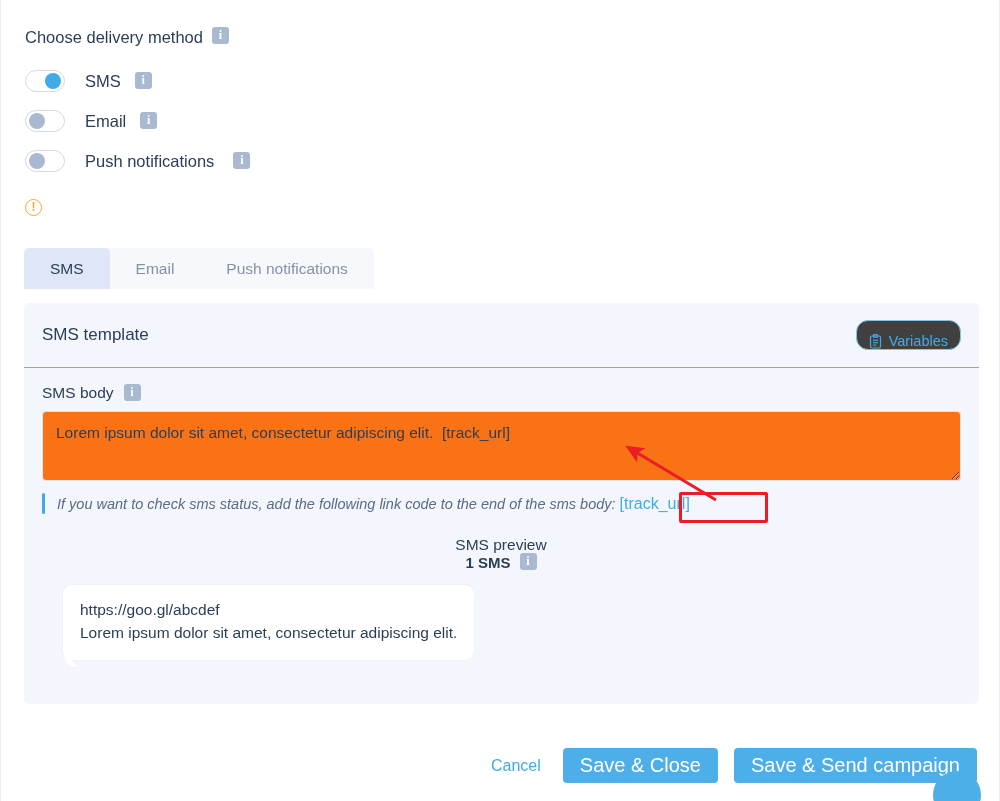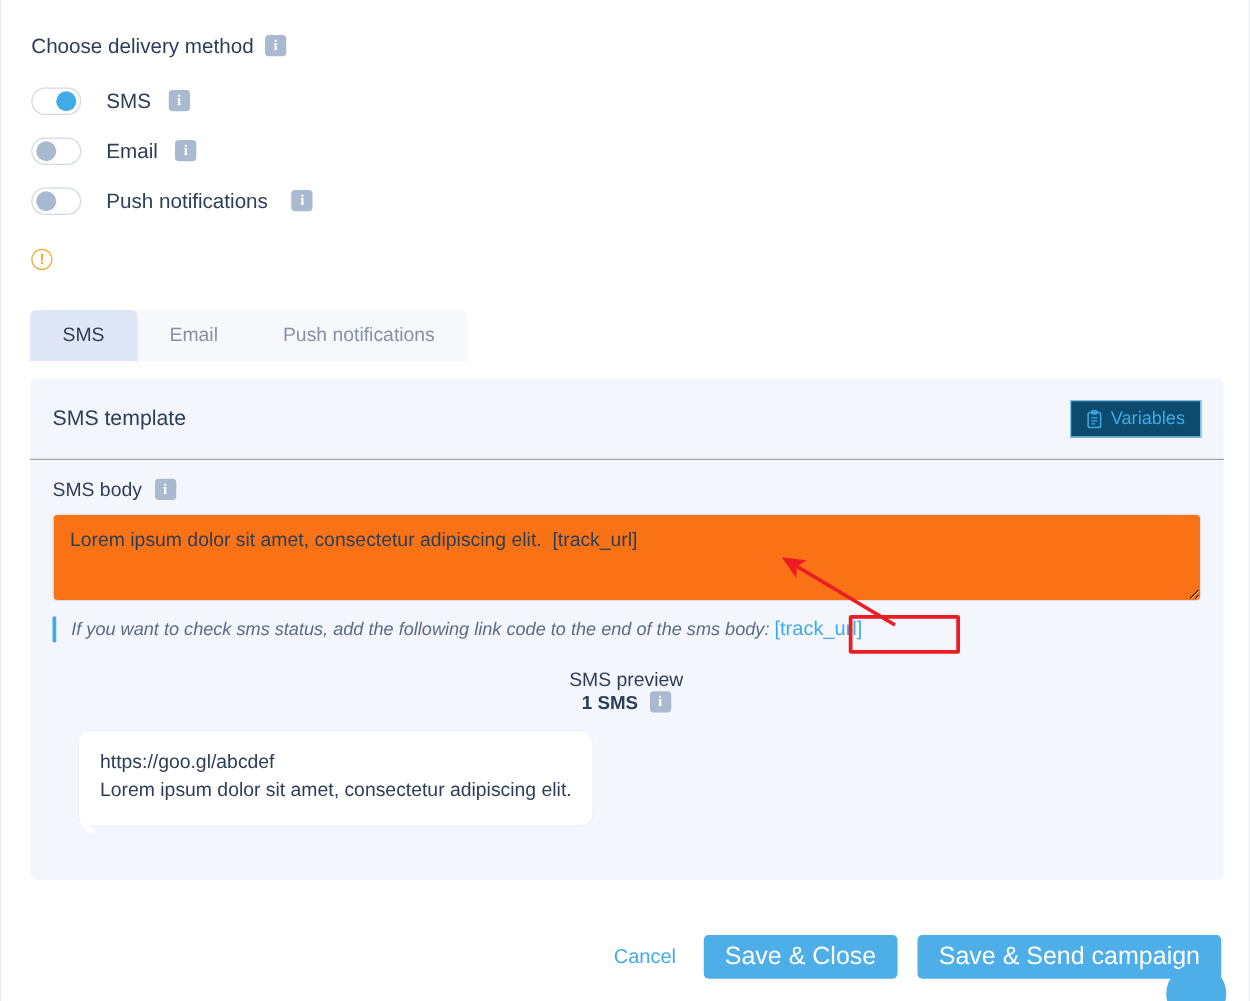--- a/index.html
+++ b/index.html
@@ -51,21 +51,20 @@
     position: absolute;
     left: 24px;
     top: 28px;
     width: 600px;
   }
   .section-title {
     font-size: 16.5px;
     color: #2c3e56;
     margin: 0 0 14px 0;
     display: flex;
-    align-items: center;
     gap: 9px;
   }
   .toggle-row {
     display: flex;
     align-items: center;
     height: 40px;
     gap: 0;
   }
   .switch {
     width: 40px;
@@ -170,40 +169,41 @@
     justify-content: space-between;
     padding: 0 18px 0 18px;
     border-bottom: 1px solid #a3a3a3;
   }
   .card-title {
     font-size: 17px;
     color: #2c3e56;
   }
   .variables-btn {
     display: inline-flex;
-    align-items: center;
+    align-items: flex-end;
     gap: 7px;
     height: 30px;
     padding: 0 12px;
     border: 1px solid #7ec4ec;
-    border-radius: 0;
-    background: #0c4a6e;
+    border-radius: 12px;
+    background: #404040;
     color: #41abe8;
     font-size: 14.5px;
     cursor: pointer;
     font-family: "Liberation Sans", sans-serif;
   }
   .clipboard-icon { display: inline-block; width: 13px; height: 15px; }
 
   .card-body { padding: 16px 18px 0 18px; }
 
   .field-label {
     font-size: 15.5px;
     color: #2c3e56;
     display: flex;
+    align-items: center;
     gap: 10px;
     margin-bottom: 9px;
   }
   .sms-body {
     width: 919px;
     height: 70px;
     border: 1px solid #dfe3ea;
     border-radius: 4px;
     background: #f97316;
     font-size: 15.5px;

